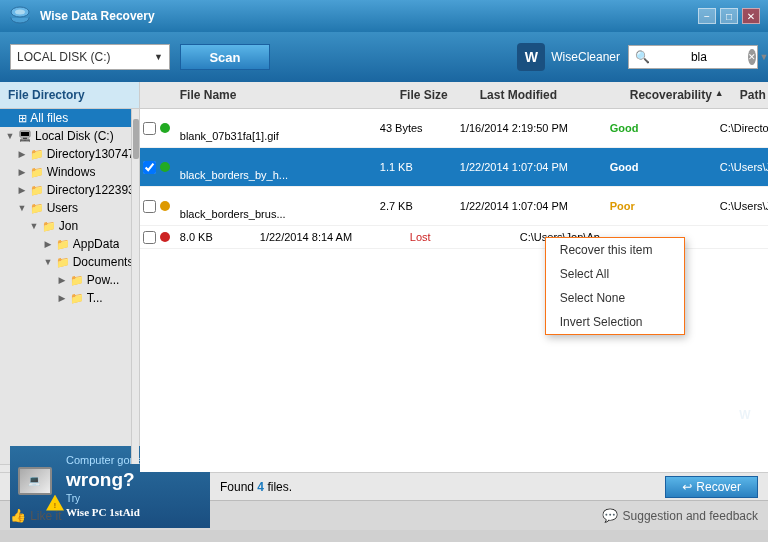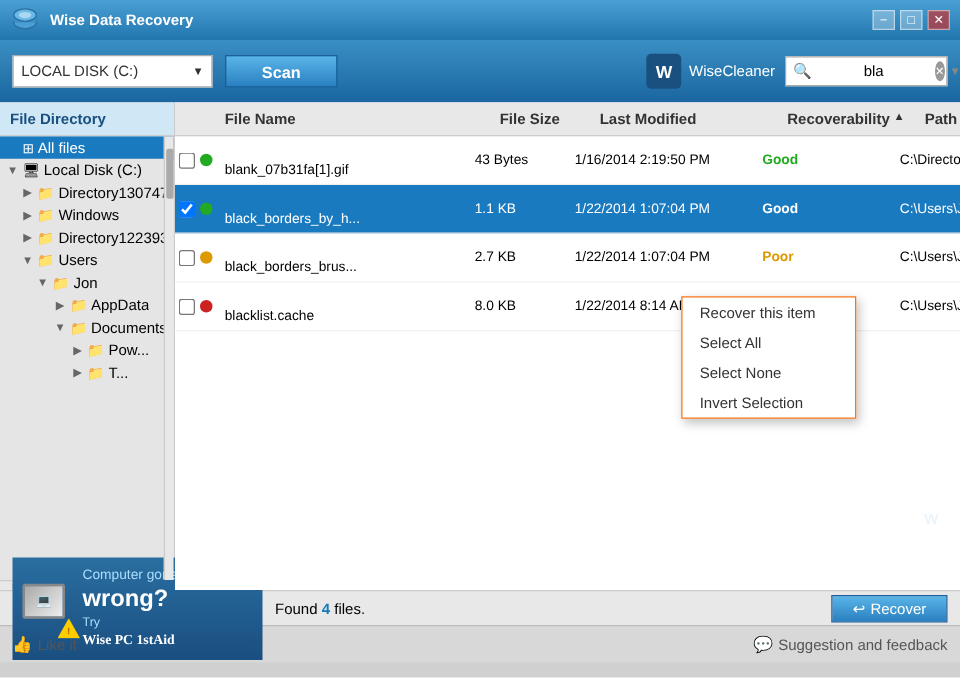--- a/index.html
+++ b/index.html
@@ -468,21 +468,20 @@
         <div class="cell cell-modified">1/22/2014 1:07:04 PM</div>
         <div class="cell cell-recoverability recov-poor">Poor</div>
         <div class="cell cell-path">C:\Users\Jon\Ap...</div>
       </div>
 
       <div class="file-row">
         <div class="file-checkbox">
             <input type="checkbox" style="">
           </div>
         <div class="status-dot dot-red"></div>
-        <div class="cell cell-filename">blacklist.cache</div>
         <div class="cell cell-size">8.0 KB</div>
         <div class="cell cell-modified">1/22/2014 8:14 AM</div>
         <div class="cell cell-recoverability recov-lost">Lost</div>
         <div class="cell cell-path">C:\Users\Jon\Ap...</div>
       </div>
 
     </div>
 
     <div class="context-menu">
       <div class="context-menu-item">Recover this item</div>

